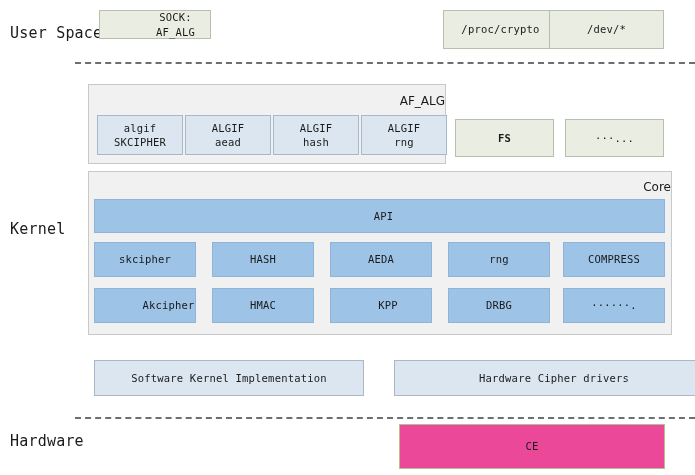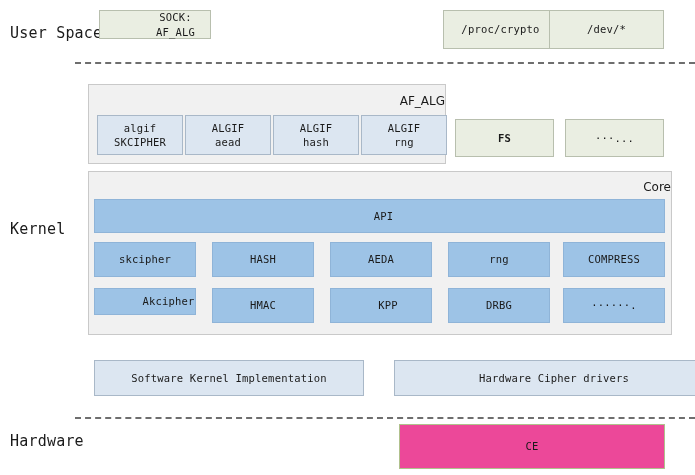--- a/index.html
+++ b/index.html
@@ -131,21 +131,21 @@
 </div>
 
 <div class="box box-blue" style="left:94px; top:199px; width:571px; height:34px;padding-left:8px;">API</div>
 
 <div class="box box-blue" style="left:94px; top:242px; width:102px; height:35px;">skcipher</div>
 <div class="box box-blue" style="left:212px; top:242px; width:102px; height:35px;">HASH</div>
 <div class="box box-blue" style="left:330px; top:242px; width:102px; height:35px;">AEDA</div>
 <div class="box box-blue" style="left:448px; top:242px; width:102px; height:35px;">rng</div>
 <div class="box box-blue" style="left:563px; top:242px; width:102px; height:35px;">COMPRESS</div>
 
-<div class="box box-blue" style="left:94px; top:288px; width:102px; height:27px;padding-left:47px;">Akcipher</div>
+<div class="box box-blue" style="left:94px; top:288px; width:102px; height:35px;padding-left:47px;">Akcipher</div>
 <div class="box box-blue" style="left:212px; top:288px; width:102px; height:35px;">HMAC</div>
 <div class="box box-blue" style="left:330px; top:288px; width:102px; height:35px;padding-left:14px;">KPP</div>
 <div class="box box-blue" style="left:448px; top:288px; width:102px; height:35px;">DRBG</div>
 <div class="box box-blue" style="left:563px; top:288px; width:102px; height:35px;">······.</div>
 
 <div class="box box-lightblue" style="left:94px; top:360px; width:270px; height:36px;">Software Kernel Implementation</div>
 <div class="box box-lightblue" style="left:394px; top:360px; width:320px; height:36px;text-align:center;">Hardware Cipher drivers</div>
 
 <div class="sep" style="top:417px;"></div>
 

